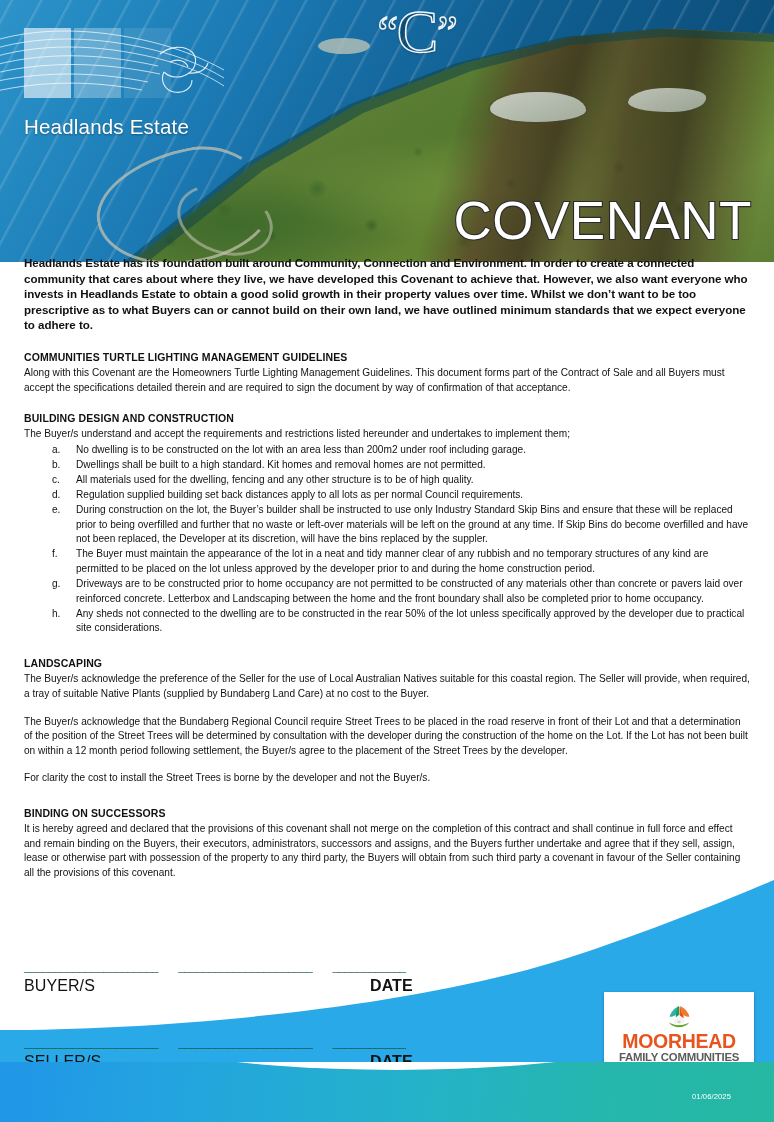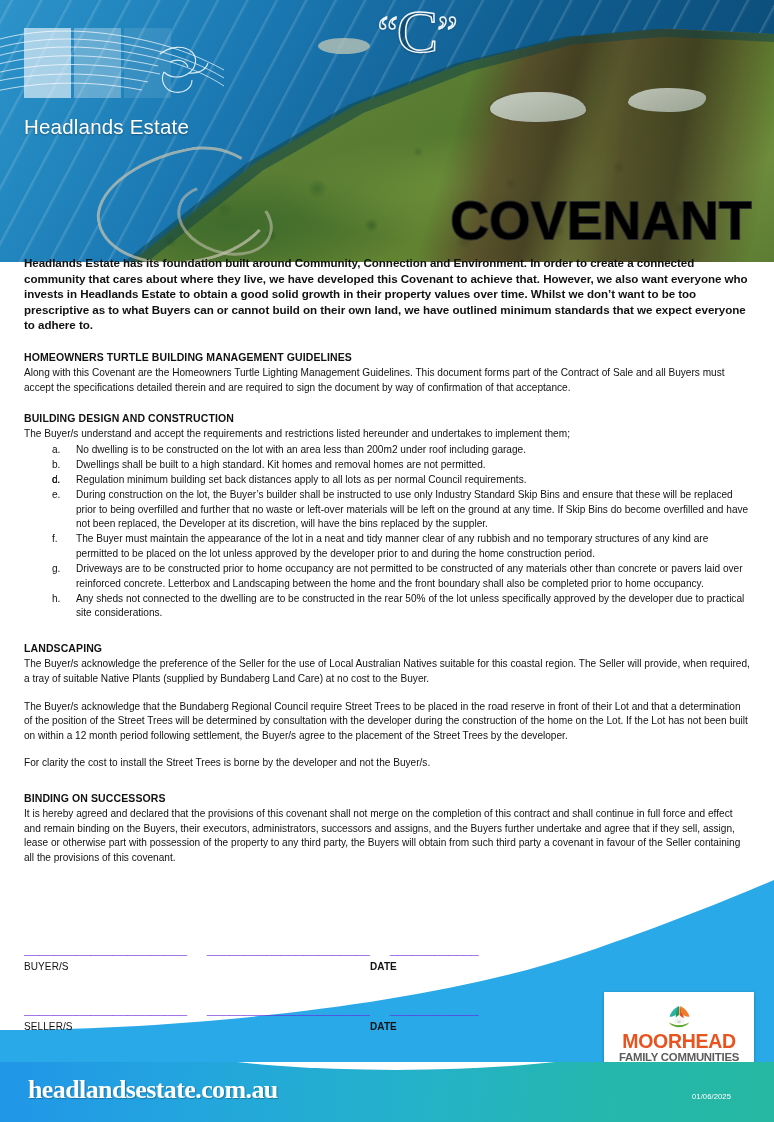--- a/index.html
+++ b/index.html
@@ -227,22 +227,22 @@
       0 1px 3px rgba(0,0,0,.30);
   }
   .c-device .cq { font-size: 46px; vertical-align: 4px; }
   .c-device .cl { font-size: 62px; }
 
   .covenant-title {
     position: absolute;
     right: 22px;
     top: 193px;
     font-size: 53px;
-    font-weight: 700;
-    color: #000000;
+    font-weight: 400;
+    color: #ffffff;
     letter-spacing: .5px;
     line-height: 56px;
     -webkit-text-stroke: 2.2px #2b2b2b;
     paint-order: stroke fill;
   }
 
   
   .body-wrap {
     position: absolute;
     left: 24px;
@@ -312,34 +312,35 @@
   .sign-block {
     position: absolute;
     left: 24px;
     top: 944px;
     width: 470px;
   }
   .sign-row { position: relative; height: 46px; }
   .sign-lines {
     font-size: 13px;
     letter-spacing: -0.4px;
-    color: #6d28d9;
+    color: #14532d;
     white-space: nowrap;
-    font-family: Liberation Mono, monospace;
+    font-family: Liberation Serif, serif;
     line-height: 14px;
+    margin-top: 16px;
   }
   .sign-lines .sp { display: inline-block; width: 20px; }
   .sign-labels {
     margin-top: 3px;
     position: relative;
     height: 15px;
   }
   .sign-labels .lbl {
     position: absolute;
-    font-size: 10px;
+    font-size: 16px;
     color: #111;
     letter-spacing: .1px;
   }
   .lbl-party { left: 0; }
   .lbl-date  { left: 346px; font-weight: bold; }
 
   
   .mh-card {
     position: absolute;
     left: 604px;
@@ -468,34 +469,34 @@
     </div>
 
     <div class="covenant-title">COVENANT</div>
   </div>
 
   <div class="body-wrap">
 
     <p class="intro">Headlands Estate has its foundation built around Community, Connection and Environment. In order to create a connected community that cares about where they live, we have developed this Covenant to achieve that. However, we also want everyone who invests in Headlands Estate to obtain a good solid growth in their property values over time. Whilst we don’t want to be too prescriptive as to what Buyers can or cannot build on their own land, we have outlined minimum standards that we expect everyone to adhere to.</p>
 
     <div class="sec">
-      <div class="sec-head">HOMEOWNERS TURTLE BUILDING MANAGEMENT GUIDELINES</div>
+      <div class="sec-head">COMMUNITIES TURTLE LIGHTING MANAGEMENT GUIDELINES</div>
       <p class="sec-p">Along with this Covenant are the Homeowners Turtle Lighting Management Guidelines. This document forms part of the Contract of Sale and all Buyers must accept the specifications detailed therein and are required to sign the document by way of confirmation of that acceptance.</p>
     </div>
 
     <div class="gap-m"></div>
 
     <div class="sec">
       <div class="sec-head">BUILDING DESIGN AND CONSTRUCTION</div>
       <p class="sec-p">The Buyer/s understand and accept the requirements and restrictions listed hereunder and undertakes to implement them;</p>
       <ol class="alpha">
         <li><span class="mk">a.</span><span>No dwelling is to be constructed on the lot with an area less than 200m2 under roof including garage.</span></li>
         <li><span class="mk">b.</span><span>Dwellings shall be built to a high standard. Kit homes and removal homes are not permitted.</span></li>
-        <li><span class="mk">c.</span></li>
-        <li><span class="mk">d.</span><span>Regulation minimum building set back distances apply to all lots as per normal Council requirements.</span></li>
+        <li><span class="mk">c.</span><span>All materials used for the dwelling, fencing and any other structure is to be of high quality.</span></li>
+        <li><span class="mk">d.</span><span>Regulation supplied building set back distances apply to all lots as per normal Council requirements.</span></li>
         <li><span class="mk">e.</span><span>During construction on the lot, the Buyer’s builder shall be instructed to use only Industry Standard Skip Bins and ensure that these will be replaced prior to being overfilled and further that no waste or left-over materials will be left on the ground at any time. If Skip Bins do become overfilled and have not been replaced, the Developer at its discretion, will have the bins replaced by the suppler.</span></li>
         <li><span class="mk">f.</span><span>The Buyer must maintain the appearance of the lot in a neat and tidy manner clear of any rubbish and no temporary structures of any kind are permitted to be placed on the lot unless approved by the developer prior to and during the home construction period.</span></li>
         <li><span class="mk">g.</span><span>Driveways are to be constructed prior to home occupancy are not permitted to be constructed of any materials other than concrete or pavers laid over reinforced concrete. Letterbox and Landscaping between the home and the front boundary shall also be completed prior to home occupancy.</span></li>
         <li><span class="mk">h.</span><span>Any sheds not connected to the dwelling are to be constructed in the rear 50% of the lot unless specifically approved by the developer due to practical site considerations.</span></li>
       </ol>
     </div>
 
     <div class="gap-l"></div>
 
     <div class="sec">
@@ -561,16 +562,15 @@
       <path d="M13 33 C 22 41, 42 41, 51 33 C 42 46, 22 46, 13 33 Z" fill="#5fa733"></path>
     </svg>
     <div class="mh-name">MOORHEAD</div>
     <div class="mh-sub">FAMILY COMMUNITIES</div>
     <div class="mh-city">BUNDABERG</div>
   </div>
 
   <div class="footer-bar">
     <div class="footer-arc"></div>
   </div>
-  <div class="footer-url">headlandsestate.com.au</div>
   <div class="doc-date">01/06/2025</div>
 
 </div>
 
 </body></html>

